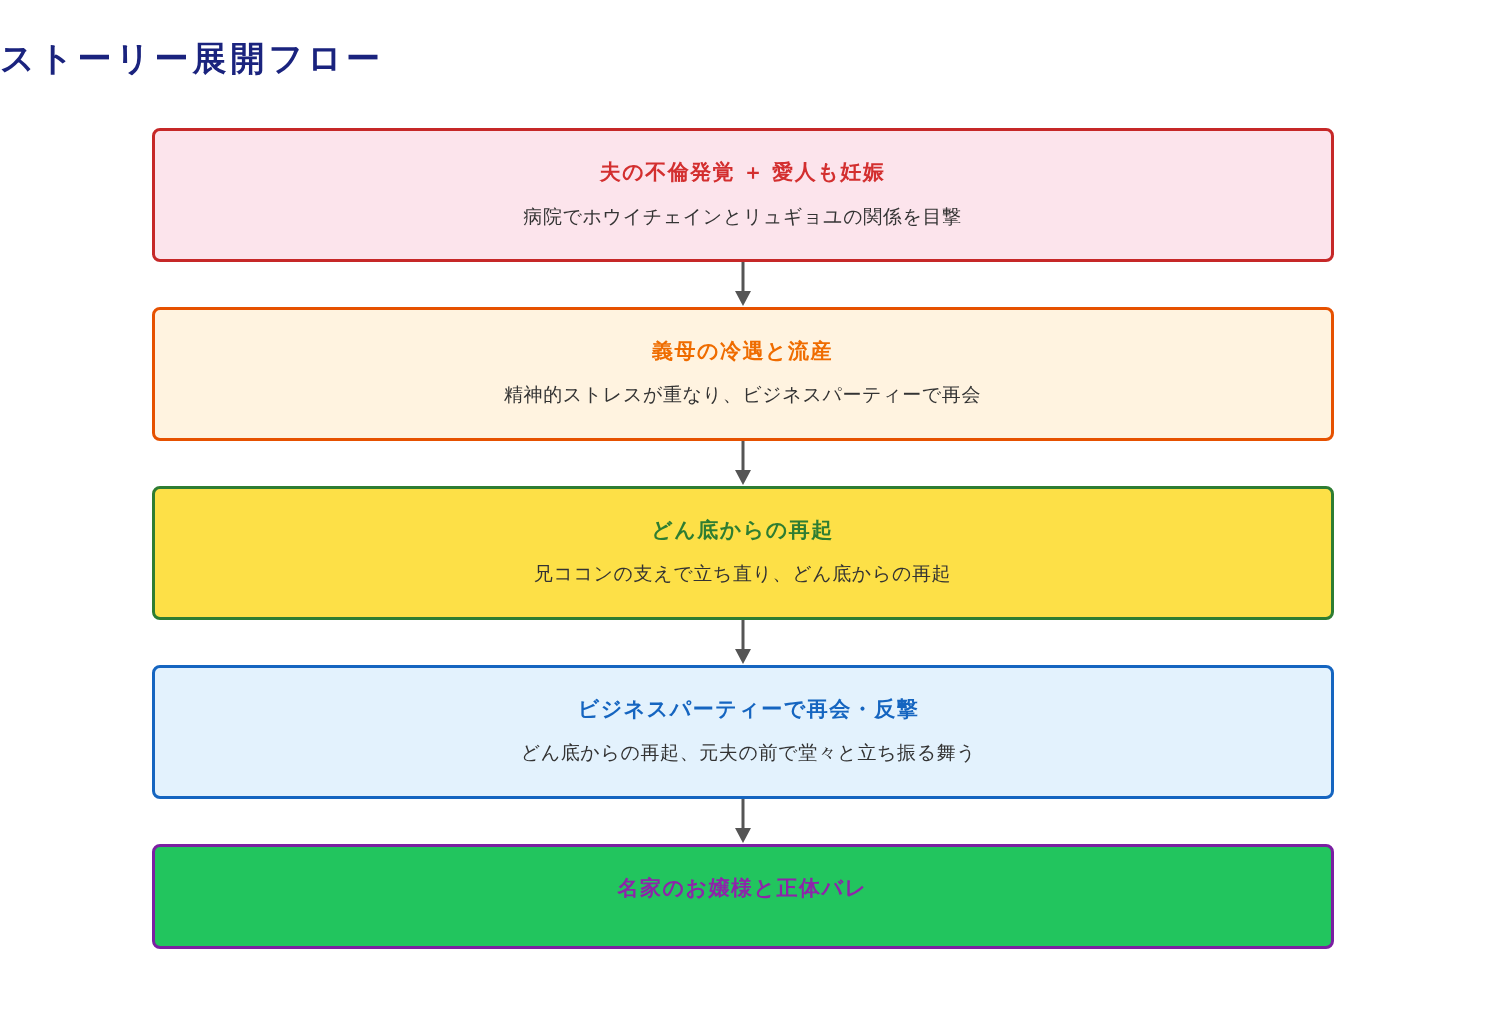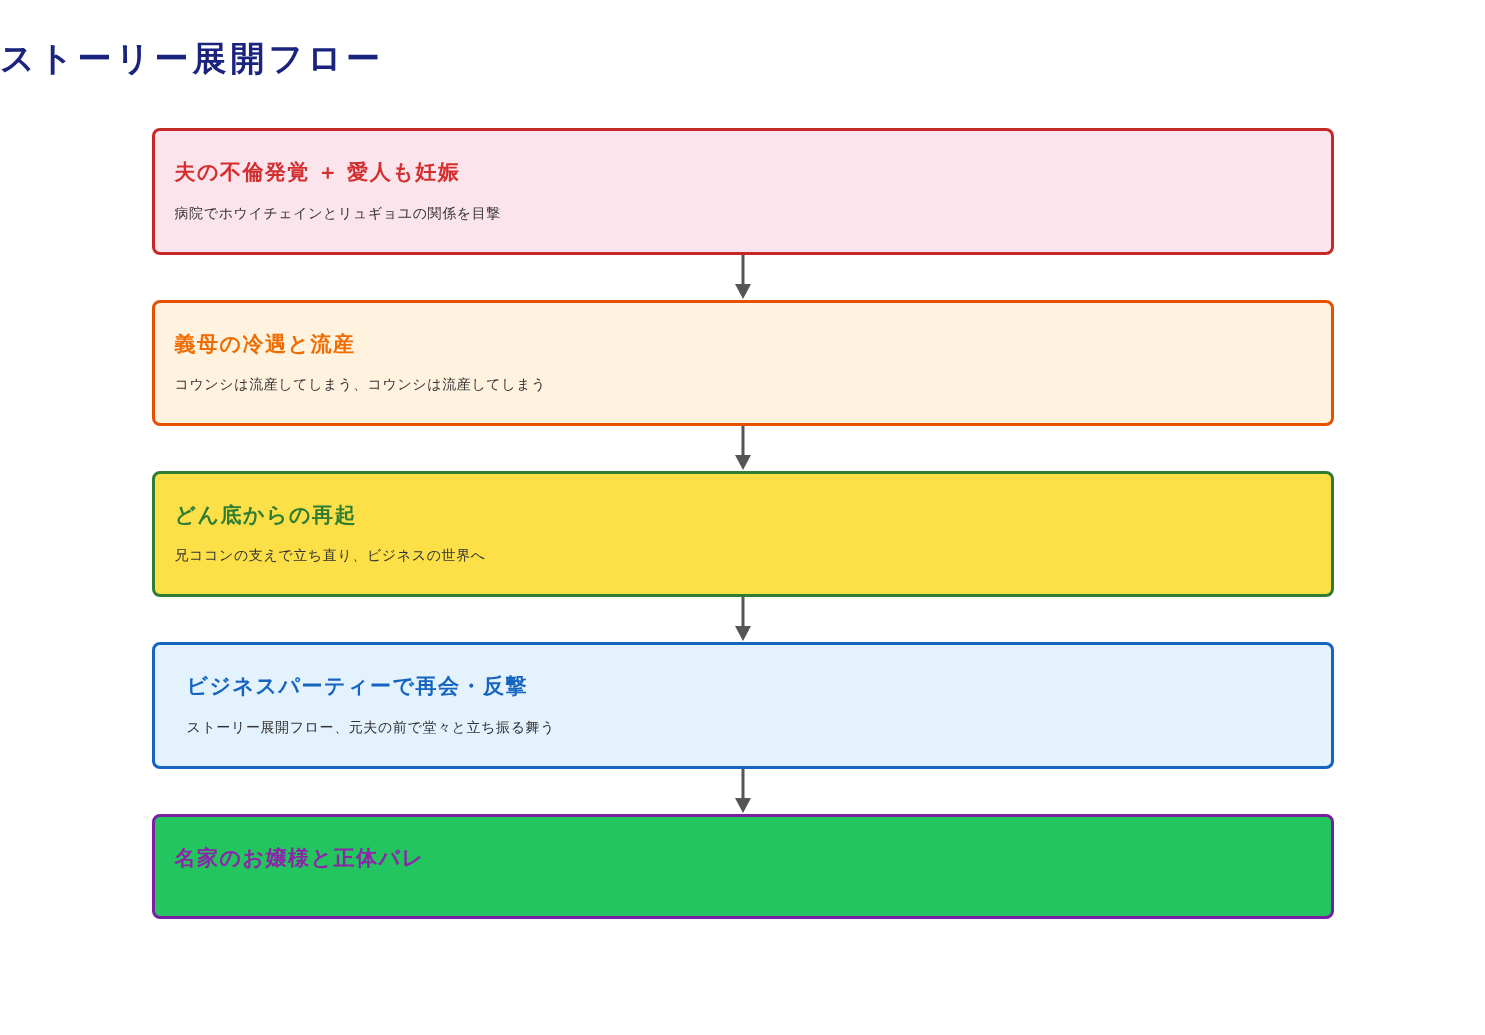--- a/index.html
+++ b/index.html
@@ -33,33 +33,33 @@
     margin: 48px auto 0 auto;
     width: 1182px;
     position: relative;
   }
   .node {
     box-sizing: border-box;
     width: 1182px;
     border-width: 3px;
     border-style: solid;
     border-radius: 8px;
-    text-align: left;
+    text-align: center;
     padding: 26px 20px 28px 20px;
     position: relative;
   }
   .node-title {
     font-size: 21px;
     font-weight: bold;
     letter-spacing: 1.5px;
     margin: 0 0 16px 0;
     line-height: 1.4;
   }
   .node-desc {
-    font-size: 14px;
+    font-size: 19px;
     color: #333333;
     letter-spacing: 0.6px;
     line-height: 1.5;
     margin: 0;
   }
   .connector {
     height: 45px;
     width: 1182px;
     position: relative;
   }
@@ -82,41 +82,41 @@
         <div class="node-desc">病院でホウイチェインとリュギョユの関係を目撃</div>
       </div>
       <div class="connector">
         <svg width="30" height="45" viewBox="0 0 30 45" xmlns="http://www.w3.org/2000/svg">
           <line x1="15" y1="0" x2="15" y2="32" stroke="#555555" stroke-width="3"></line>
           <polygon points="15,44 7,29 23,29" fill="#555555"></polygon>
         </svg>
       </div>
       <div class="node" style="border-color: rgb(230, 81, 0); background: rgb(255, 243, 224);">
         <div class="node-title" style="color: rgb(239, 108, 0);">義母の冷遇と流産</div>
-        <div class="node-desc">コウンシは流産してしまう、コウンシは流産してしまう</div>
+        <div class="node-desc">精神的ストレスが重なり、ビジネスパーティーで再会</div>
       </div>
       <div class="connector">
         <svg width="30" height="45" viewBox="0 0 30 45" xmlns="http://www.w3.org/2000/svg">
           <line x1="15" y1="0" x2="15" y2="32" stroke="#555555" stroke-width="3"></line>
           <polygon points="15,44 7,29 23,29" fill="#555555"></polygon>
         </svg>
       </div>
       <div class="node" style="border-color: rgb(46, 125, 50); background: #fde047;">
         <div class="node-title" style="color: rgb(46, 125, 50);">どん底からの再起</div>
-        <div class="node-desc">兄ココンの支えで立ち直り、ビジネスの世界へ</div>
+        <div class="node-desc">兄ココンの支えで立ち直り、どん底からの再起</div>
       </div>
       <div class="connector">
         <svg width="30" height="45" viewBox="0 0 30 45" xmlns="http://www.w3.org/2000/svg">
           <line x1="15" y1="0" x2="15" y2="32" stroke="#555555" stroke-width="3"></line>
           <polygon points="15,44 7,29 23,29" fill="#555555"></polygon>
         </svg>
       </div>
       <div class="node" style="border-color: rgb(21, 101, 192); background: rgb(227, 242, 253); padding-left: 32px;">
         <div class="node-title" style="color: rgb(21, 101, 192);">ビジネスパーティーで再会・反撃</div>
-        <div class="node-desc">ストーリー展開フロー、元夫の前で堂々と立ち振る舞う</div>
+        <div class="node-desc">どん底からの再起、元夫の前で堂々と立ち振る舞う</div>
       </div>
       <div class="connector">
         <svg width="30" height="45" viewBox="0 0 30 45" xmlns="http://www.w3.org/2000/svg">
           <line x1="15" y1="0" x2="15" y2="32" stroke="#555555" stroke-width="3"></line>
           <polygon points="15,44 7,29 23,29" fill="#555555"></polygon>
         </svg>
       </div>
       <div class="node" style="border-color: rgb(123, 31, 162); background: #22c55e;">
         <div class="node-title" style="color: rgb(142, 36, 170);">名家のお嬢様と正体バレ</div>
       </div>

